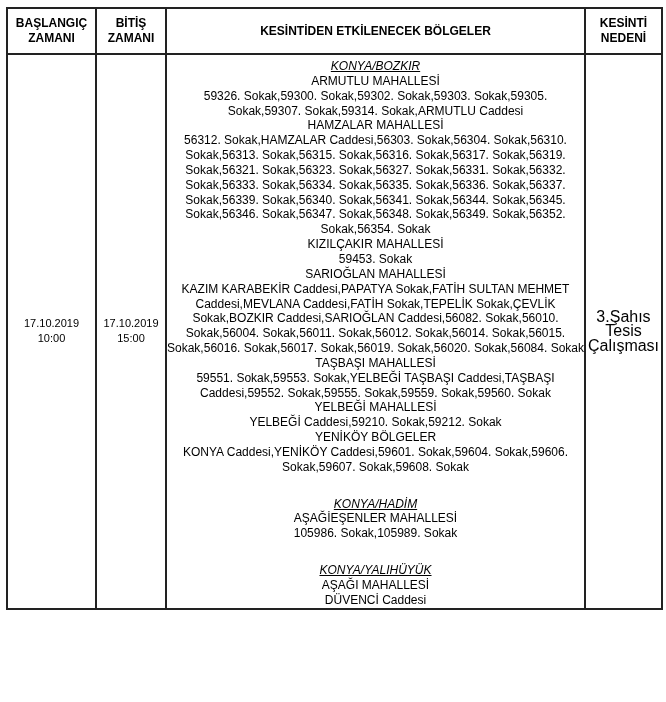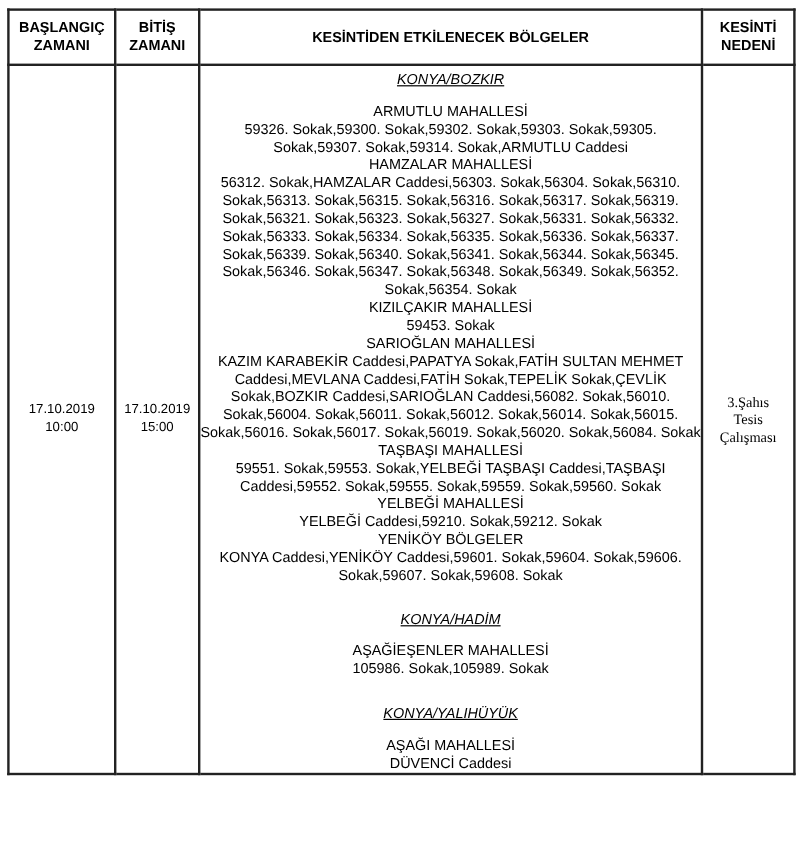--- a/index.html
+++ b/index.html
@@ -40,33 +40,32 @@
     font-size:11px;
     line-height:15px;
   }
   td.regions-cell{
     vertical-align:top;
     padding:4px 7px 3px 7px;
     font-size:12px;
     line-height:14.85px;
   }
   td.reason-cell{
-    font-size:12px;
+    font-size:16px;
     line-height:14.5px;
     padding:2px 3px;
-    font-family:Liberation Serif, serif;
   }
   .district-title{
     font-style:italic;
     text-decoration:underline;
     margin-top:22px;
   }
   .district-title.first{margin-top:4px;}
   .hood{margin-top:0;}
-  .hood.first{margin-top:12px;}
+  .hood.first{margin-top:0;}
 </style>
 </head>
 <body>
 
 <table class="outage">
   <colgroup>
     <col style="width:89px">
     <col style="width:70px">
     <col style="width:419px">
     <col style="width:77px">

